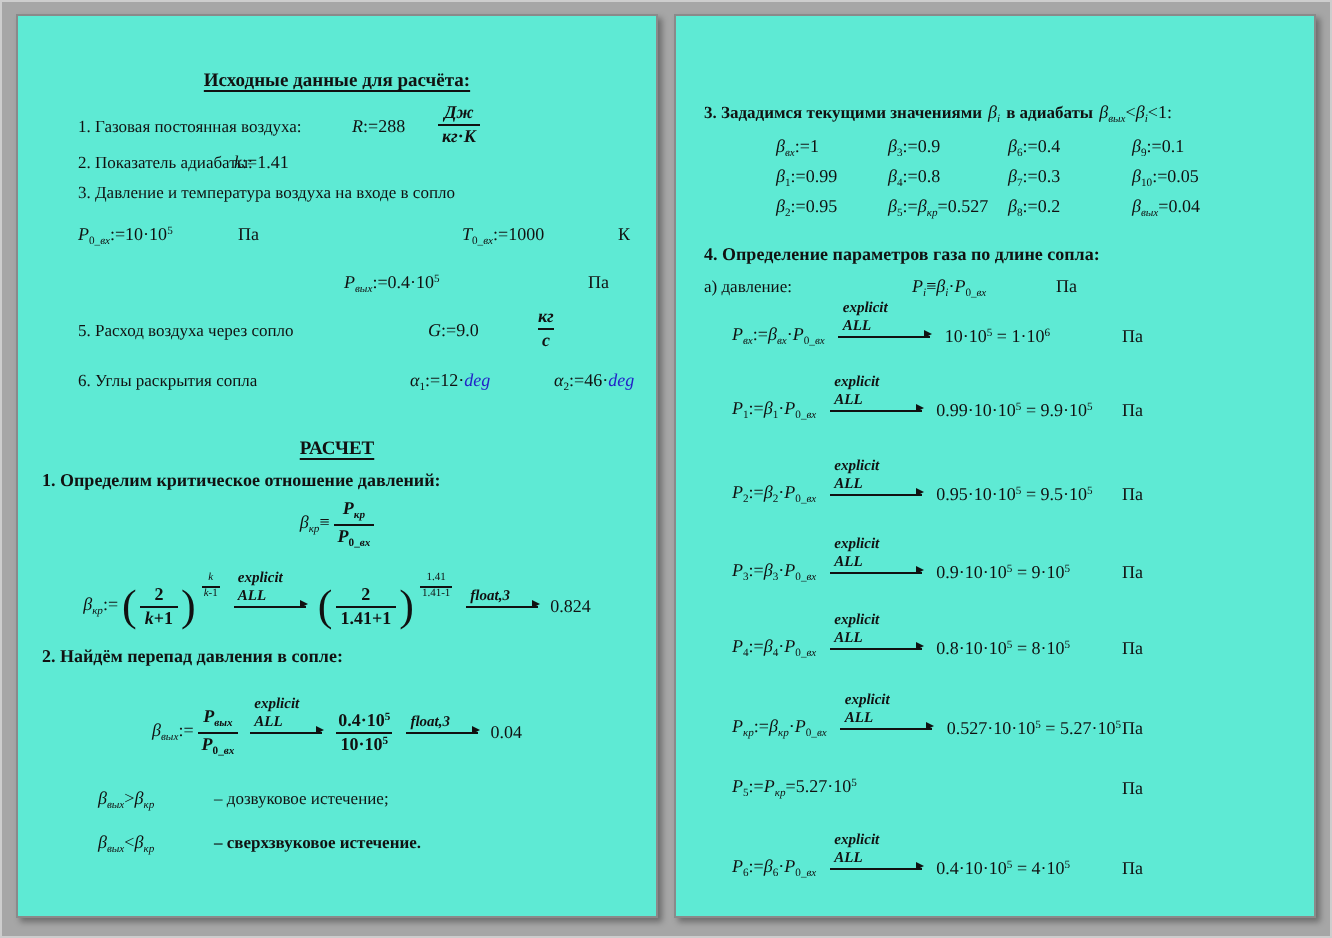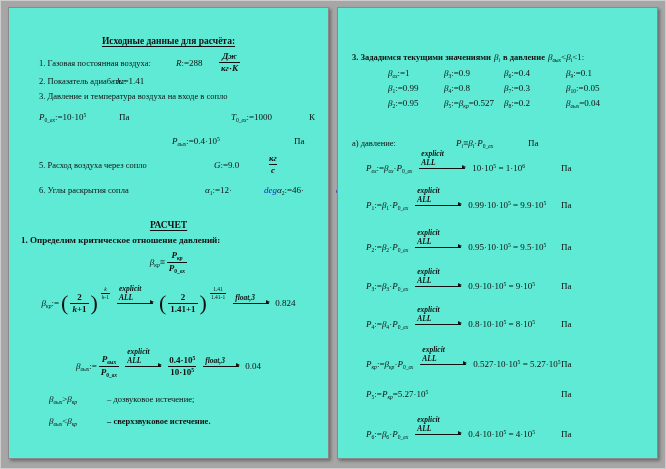--- a/index.html
+++ b/index.html
@@ -21,21 +21,21 @@
   .lbl{font-size:8.5px;}
   .bold{font-weight:bold;}
   .ttl{position:absolute;left:0;right:0;text-align:center;font-size:9.5px;font-weight:bold;
        text-decoration:underline;text-underline-offset:2px;white-space:nowrap;}
   .sec{font-size:9px;font-weight:bold;}
   .math{font-size:9px;white-space:nowrap;}
   .math i{font-style:italic;}
   sub,sup{font-size:0.62em;}
   sub{vertical-align:-0.35em;}
   sup{vertical-align:0.55em;}
-  .kw{color:#2323c8;margin-left:32px;}
+  .kw{color:#2323c8;}
   .unit{font-size:9px;white-space:nowrap;}
   
   .frac{display:inline-flex;flex-direction:column;align-items:center;text-align:center;
         line-height:1.2;vertical-align:middle;font-size:9px;white-space:nowrap;}
   .frac>span{padding:0 2px;font-weight:bold;}
   .frac .den{border-top:0.8px solid #111;text-align:center;}
   
   .fx{position:absolute;left:0;right:0;display:flex;justify-content:center;
       align-items:center;gap:2px;}
   
@@ -137,20 +137,21 @@
     </span>
     <span class="mc-arrow w36">
       <span class="lbls">
         <span>float,3</span>
       </span>
       <span class="line"></span>
     </span>
     <span class="math">0.824</span>
   </div>
 
+  <span class="abs sec" style="top:315px;left:12px">2. Найдём перепад давления в сопле:</span>
 
   <div class="fx" style="top:343px;height:30px">
     <span class="math"><i>β</i><sub><i>вых</i></sub>:=</span>
     <span class="frac">
       <span class="num"><i>P</i><sub><i>вых</i></sub></span>
       <span class="den"><i>P</i><sub>0_<i>вх</i></sub></span>
     </span>
     <span class="mc-arrow w36">
       <span class="lbls">
         <span>explicit</span>
@@ -173,36 +174,37 @@
 
   <span class="abs math" style="top:386px;left:40px"><i>β</i><sub><i>вых</i></sub>&gt;<i>β</i><sub><i>кр</i></sub></span>
   <span class="abs lbl" style="top:386px;left:98px">– дозвуковое истечение;</span>
   <span class="abs math" style="top:408px;left:40px"><i>β</i><sub><i>вых</i></sub>&lt;<i>β</i><sub><i>кр</i></sub></span>
   <span class="abs lbl bold" style="top:408px;left:98px">– сверхзвуковое истечение.</span>
 </div>
 
 <div class="paper" id="p2">
 
   <div class="abs" style="top:38px;left:14px">
-    <span class="lbl bold gap-r">3. Зададимся текущими значениями</span><span class="math gap-r"><i>β</i><sub><i>i</i></sub></span><span class="lbl bold gap-r">в давление</span><span class="math"><i>β</i><sub><i>вых</i></sub>&lt;<i>β</i><sub><i>i</i></sub>&lt;1:</span>
+    <span class="lbl bold gap-r">3. Зададимся текущими значениями</span><span class="math gap-r"><i>β</i><sub><i>i</i></sub></span><span class="lbl bold gap-r">в адиабаты</span><span class="math"><i>β</i><sub><i>вых</i></sub>&lt;<i>β</i><sub><i>i</i></sub>&lt;1:</span>
   </div>
 
   <span class="bcell" style="top:60px;left:50px"><i>β</i><sub><i>вх</i></sub>:=1</span>
   <span class="bcell" style="top:60px;left:106px"><i>β</i><sub>3</sub>:=0.9</span>
   <span class="bcell" style="top:60px;left:166px"><i>β</i><sub>6</sub>:=0.4</span>
   <span class="bcell" style="top:60px;left:228px"><i>β</i><sub>9</sub>:=0.1</span>
   <span class="bcell" style="top:75px;left:50px"><i>β</i><sub>1</sub>:=0.99</span>
   <span class="bcell" style="top:75px;left:106px"><i>β</i><sub>4</sub>:=0.8</span>
   <span class="bcell" style="top:75px;left:166px"><i>β</i><sub>7</sub>:=0.3</span>
   <span class="bcell" style="top:75px;left:228px"><i>β</i><sub>10</sub>:=0.05</span>
   <span class="bcell" style="top:90px;left:50px"><i>β</i><sub>2</sub>:=0.95</span>
   <span class="bcell" style="top:90px;left:106px"><i>β</i><sub>5</sub>:=<i>β</i><sub><i>кр</i></sub>=0.527</span>
   <span class="bcell" style="top:90px;left:166px"><i>β</i><sub>8</sub>:=0.2</span>
   <span class="bcell" style="top:90px;left:228px"><i>β</i><sub><i>вых</i></sub>=0.04</span>
 
+  <span class="abs sec" style="top:114px;left:14px">4. Определение параметров газа по длине сопла:</span>
   <span class="abs lbl" style="top:130px;left:14px">а) давление:</span>
   <span class="abs math" style="top:130px;left:118px"><i>P</i><sub><i>i</i></sub>≡<i>β</i><sub><i>i</i></sub>·<i>P</i><sub>0_<i>вх</i></sub></span>
   <span class="abs unit" style="top:130px;left:190px">Па</span>
 
   <div class="eq" style="top:153px">
     <span class="math"><i>P</i><sub><i>вх</i></sub>:=<i>β</i><sub><i>вх</i></sub>·<i>P</i><sub>0_<i>вх</i></sub></span>
     <span class="mc-arrow w46">
       <span class="lbls">
         <span>explicit</span>
         <span>ALL</span>

